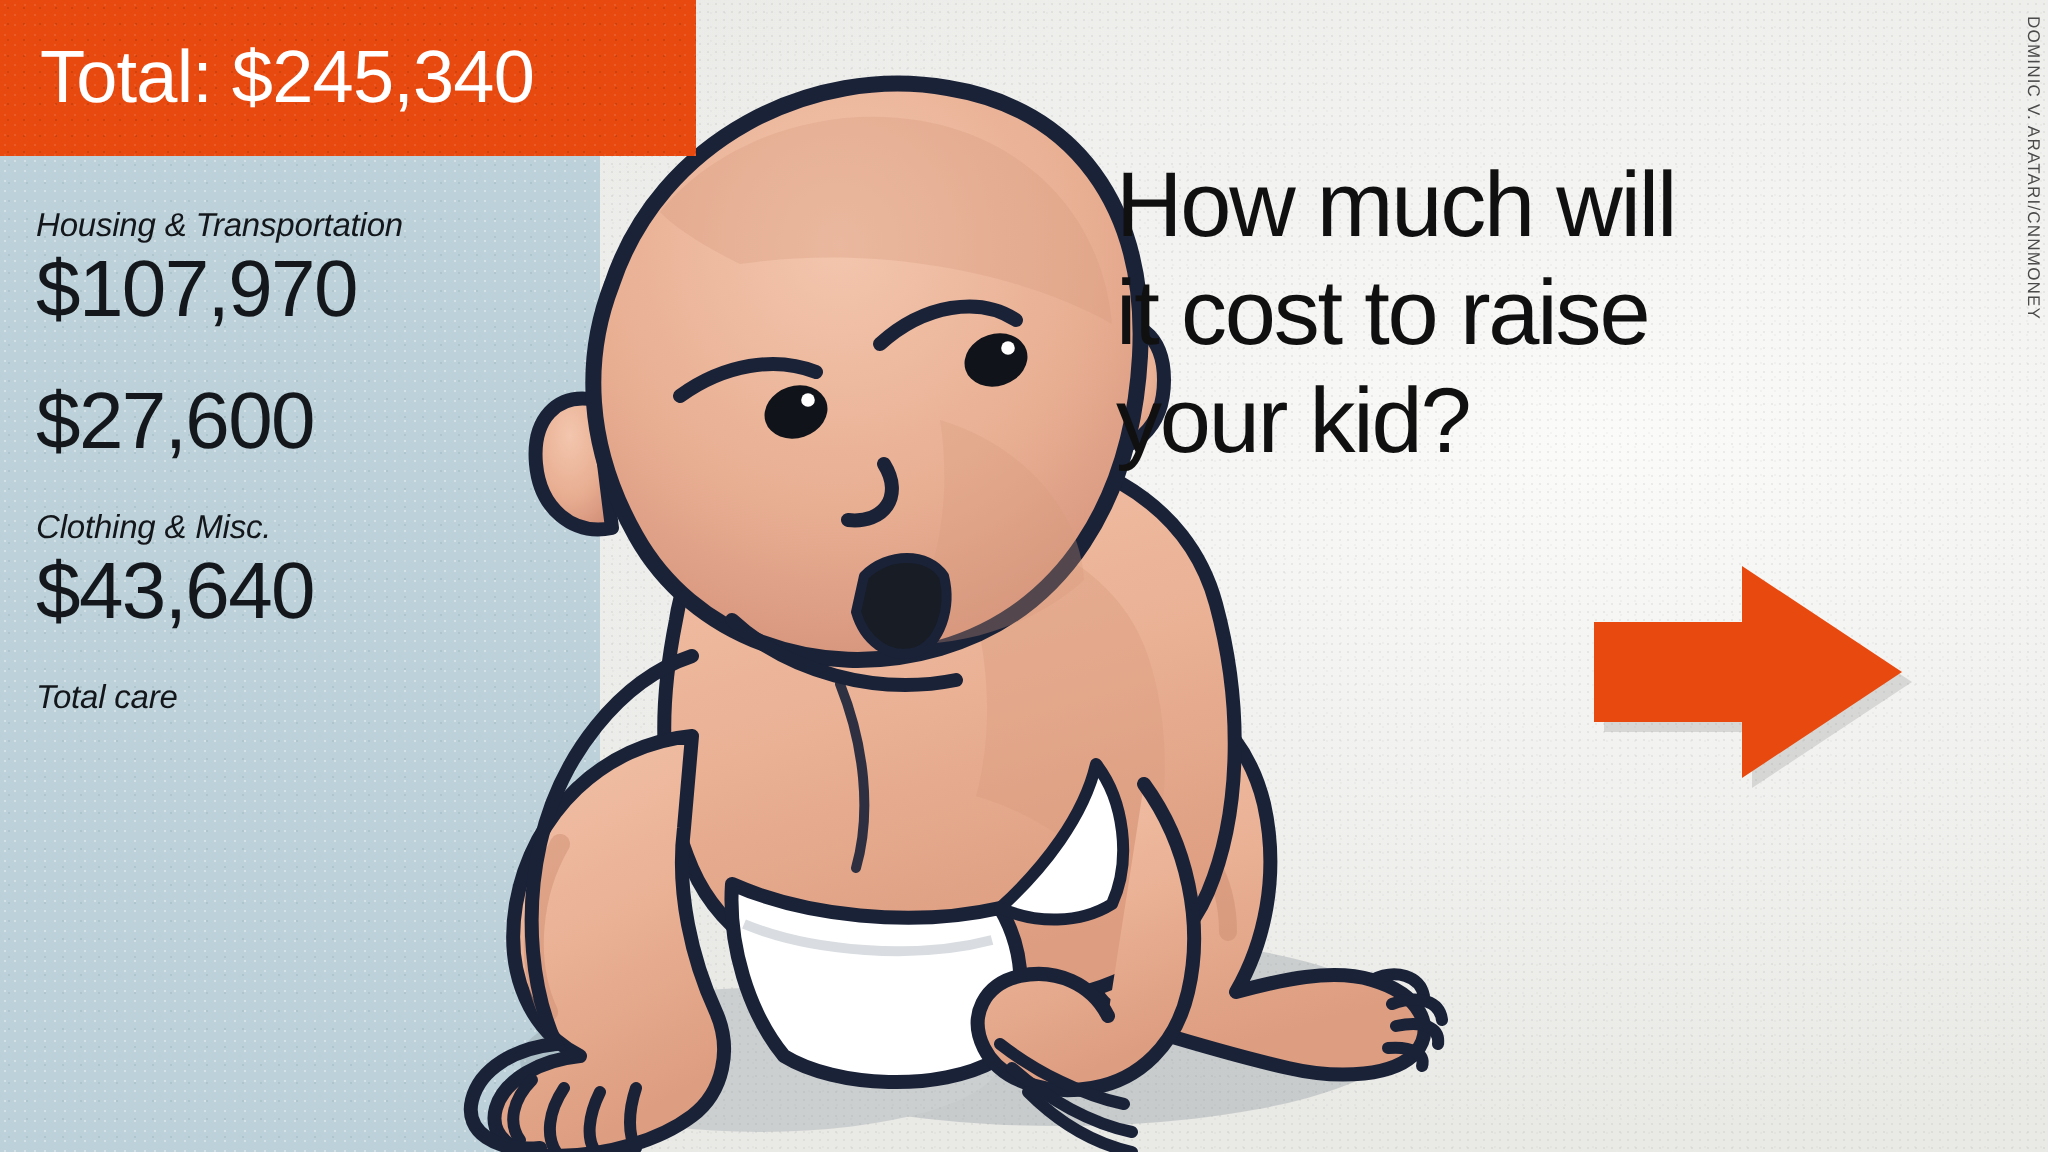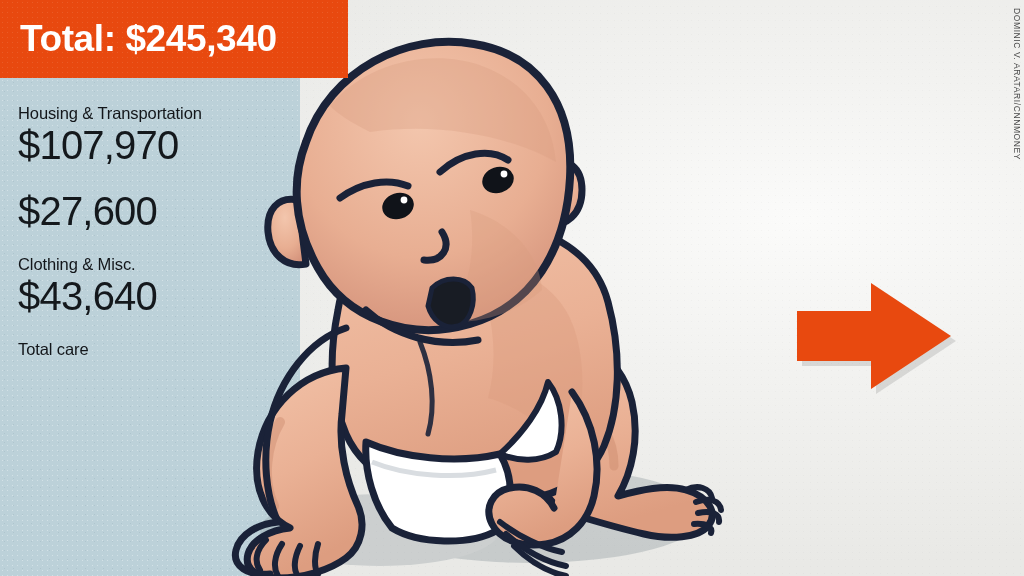--- a/index.html
+++ b/index.html
@@ -42,21 +42,21 @@
     background-image:
       radial-gradient(rgba(255,255,255,.10) .6px, transparent .7px),
       radial-gradient(rgba(0,0,0,.10) .5px, transparent .6px);
     background-size: 5px 5px, 8px 8px;
     display: flex; align-items: center;
     z-index: 6;
   }
   .banner-text {
     color: #fff;
     font-size: 37px;
-    font-weight: 700;
+    font-weight: 400;
     letter-spacing: -.4px;
     padding-left: 20px;
     white-space: nowrap;
   }
 
   
   .panel {
     position: absolute; left: 0; top: 78px;
     width: 300px; height: 498px;
     background: #bcd1d9;
@@ -74,20 +74,21 @@
     z-index: 5;
     pointer-events: none;
   }
   .stat { margin-bottom: 21px; }
   .stat-label {
     font-size: 16.5px;
     color: #13161a;
     letter-spacing: -.1px;
     line-height: 1.1;
     white-space: nowrap;
+    font-style: italic;
   }
   .stat-value {
     font-size: 40px;
     color: #14181c;
     letter-spacing: -.8px;
     line-height: 1.12;
     margin-top: 1px;
   }
 
   
@@ -275,20 +276,25 @@
     </div>
     <div class="stat">
       <div class="stat-label">Clothing &amp; Misc.</div>
       <div class="stat-value">$43,640</div>
     </div>
     <div class="stat">
       <div class="stat-label">Total care</div>
     </div>
   </div>
 
+  <div class="headline">
+    <div>How much will</div>
+    <div>it cost to raise</div>
+    <div>your kid?</div>
+  </div>
 
   <div class="arrow-wrap">
     <svg viewBox="0 0 162 118" xmlns="http://www.w3.org/2000/svg">
       <path d="M4 34 L 78 34 L 78 6 L 158 59 L 78 112 L 78 84 L 4 84 Z" fill="rgba(120,120,120,.22)" transform="translate(5,5)"></path>
       <path d="M4 34 L 78 34 L 78 6 L 158 59 L 78 112 L 78 84 L 4 84 Z" fill="#e8490f"></path>
     </svg>
   </div>
 
   <div class="credit">DOMINIC V. ARATARI/CNNMONEY</div>
 

